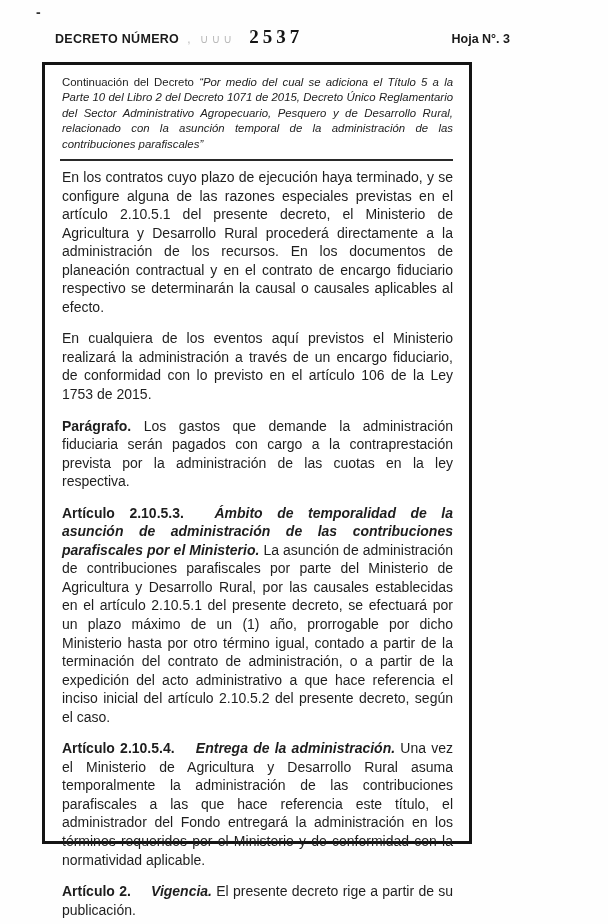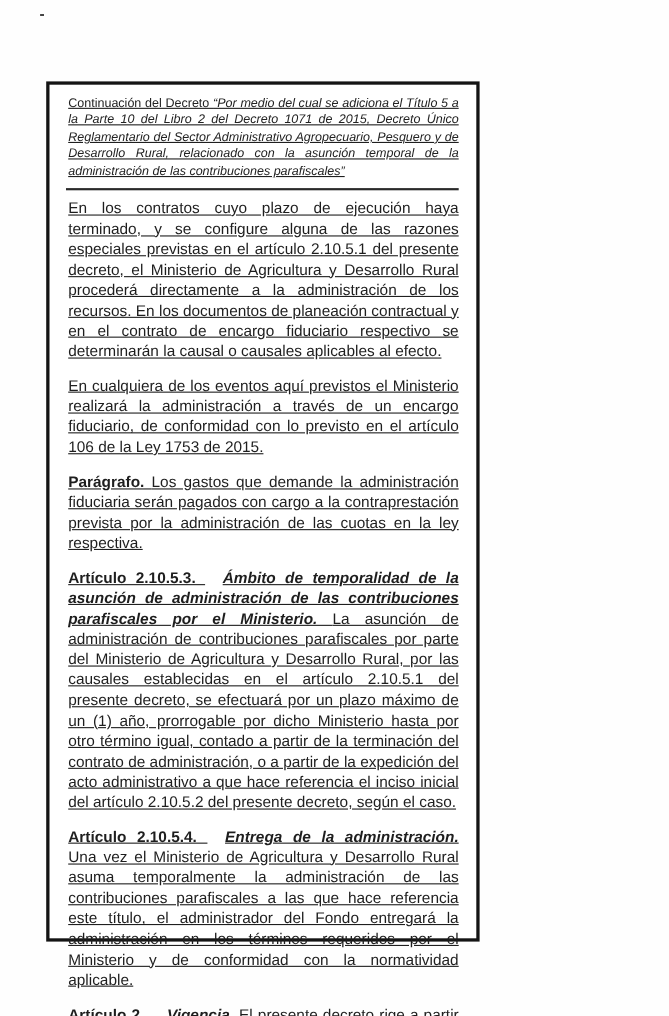--- a/index.html
+++ b/index.html
@@ -31,26 +31,25 @@
     font-family: "Liberation Serif", serif;
     font-size: 19px; font-weight: bold; letter-spacing: 4px;
     margin-left: 14px; color: #151515;
   }
   .page-label {
     margin-left: auto; font-weight: bold; font-size: 12.5px;
     color: #1a1a1a; padding-right: 58px;
   }
 
   .content-box {
-    position: absolute; left: 42px; top: 74px;
-    width: 394px; height: 782px;
+    position: absolute; left: 42px; top: 62px;
+    width: 430px; height: 782px;
     border: 3px solid #141414;
     background: #fff;
     padding: 10px 16px 0 17px;
-    text-decoration: underline;
   }
 
   .continuation {
     font-size: 11.4px; line-height: 1.35; text-align: justify;
     color: #222;
   }
   .continuation .quote { font-style: italic; }
 
   .separator {
     border: none; border-top: 2.5px solid #2a2a2a;
@@ -100,20 +99,26 @@
     color: #141414; padding-right: 2px; letter-spacing: 0.2px; margin-top: 12px;
   }
 </style>
 </head>
 <body>
 
 <div class="page">
 
   <span class="corner-mark">-</span>
 
+  <div class="doc-header">
+    <span class="decree-label">DECRETO NÚMERO</span>
+    <span class="faint-stamp">, ∪∪∪</span>
+    <span class="decree-number">2537</span>
+    <span class="page-label">Hoja N°. 3</span>
+  </div>
 
   <div class="content-box">
 
     <p class="continuation">
       <span>Continuación del Decreto </span><span class="quote">“Por medio del cual se adiciona el Título 5 a la Parte 10 del Libro 2 del Decreto 1071 de 2015, Decreto Único Reglamentario del Sector Administrativo Agropecuario, Pesquero y de Desarrollo Rural, relacionado con la asunción temporal de la administración de las contribuciones parafiscales”</span>
     </p>
 
     <hr class="separator">
 
     <p class="body-par">En los contratos cuyo plazo de ejecución haya terminado, y se configure alguna de las razones especiales previstas en el artículo 2.10.5.1 del presente decreto, el Ministerio de Agricultura y Desarrollo Rural procederá directamente a la administración de los recursos. En los documentos de planeación contractual y en el contrato de encargo fiduciario respectivo se determinarán la causal o causales aplicables al efecto.</p>

